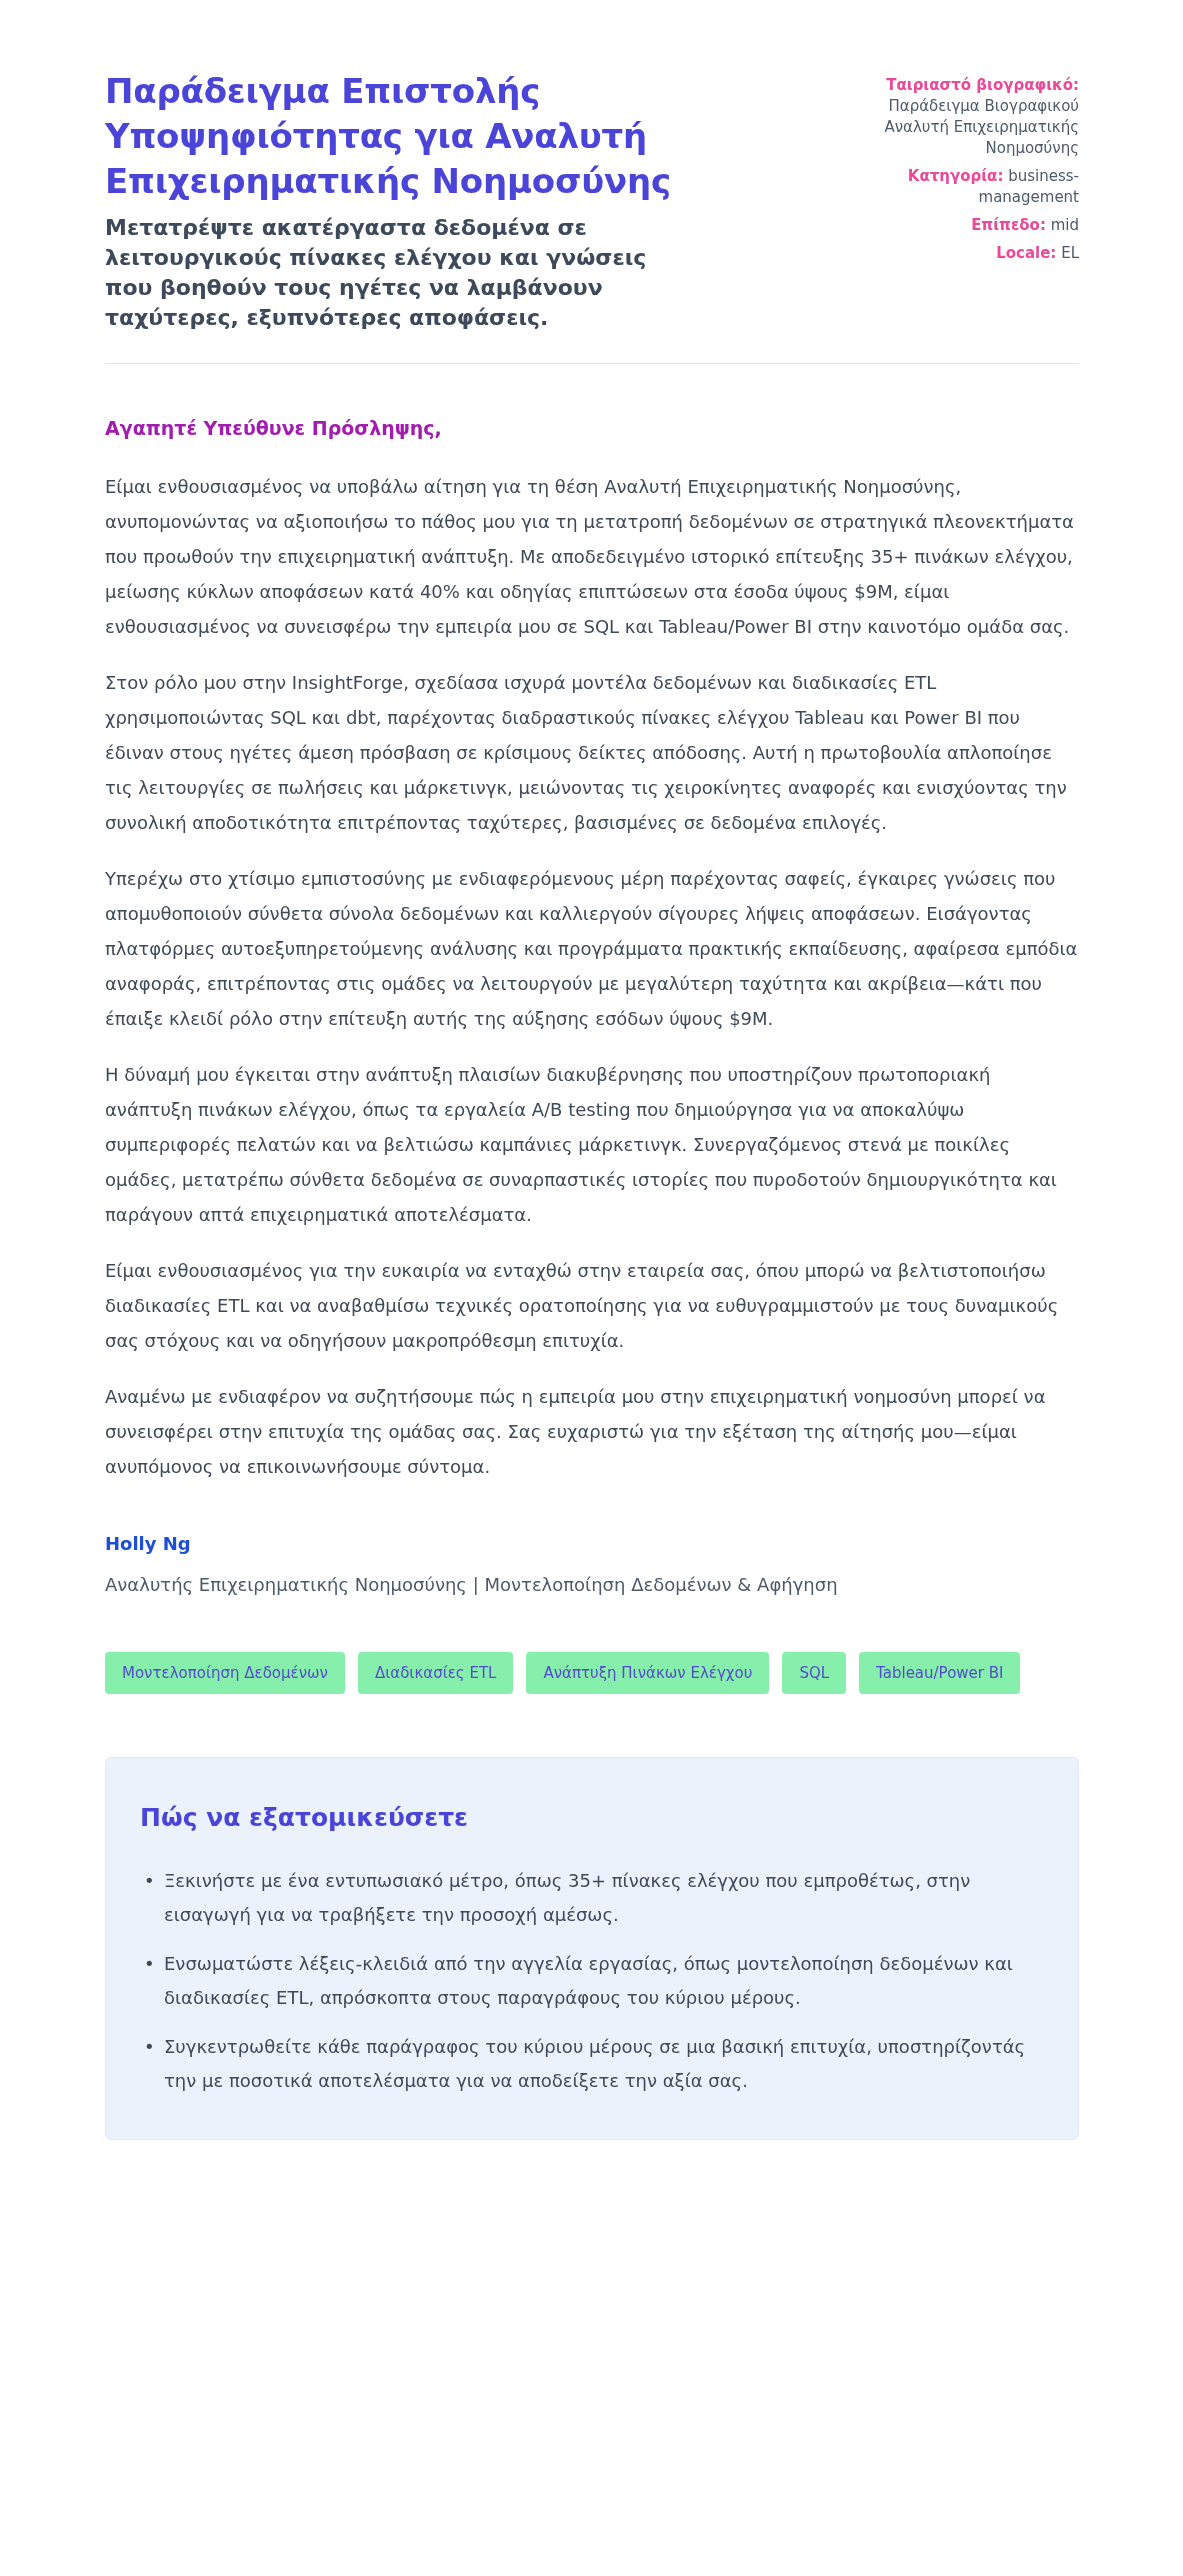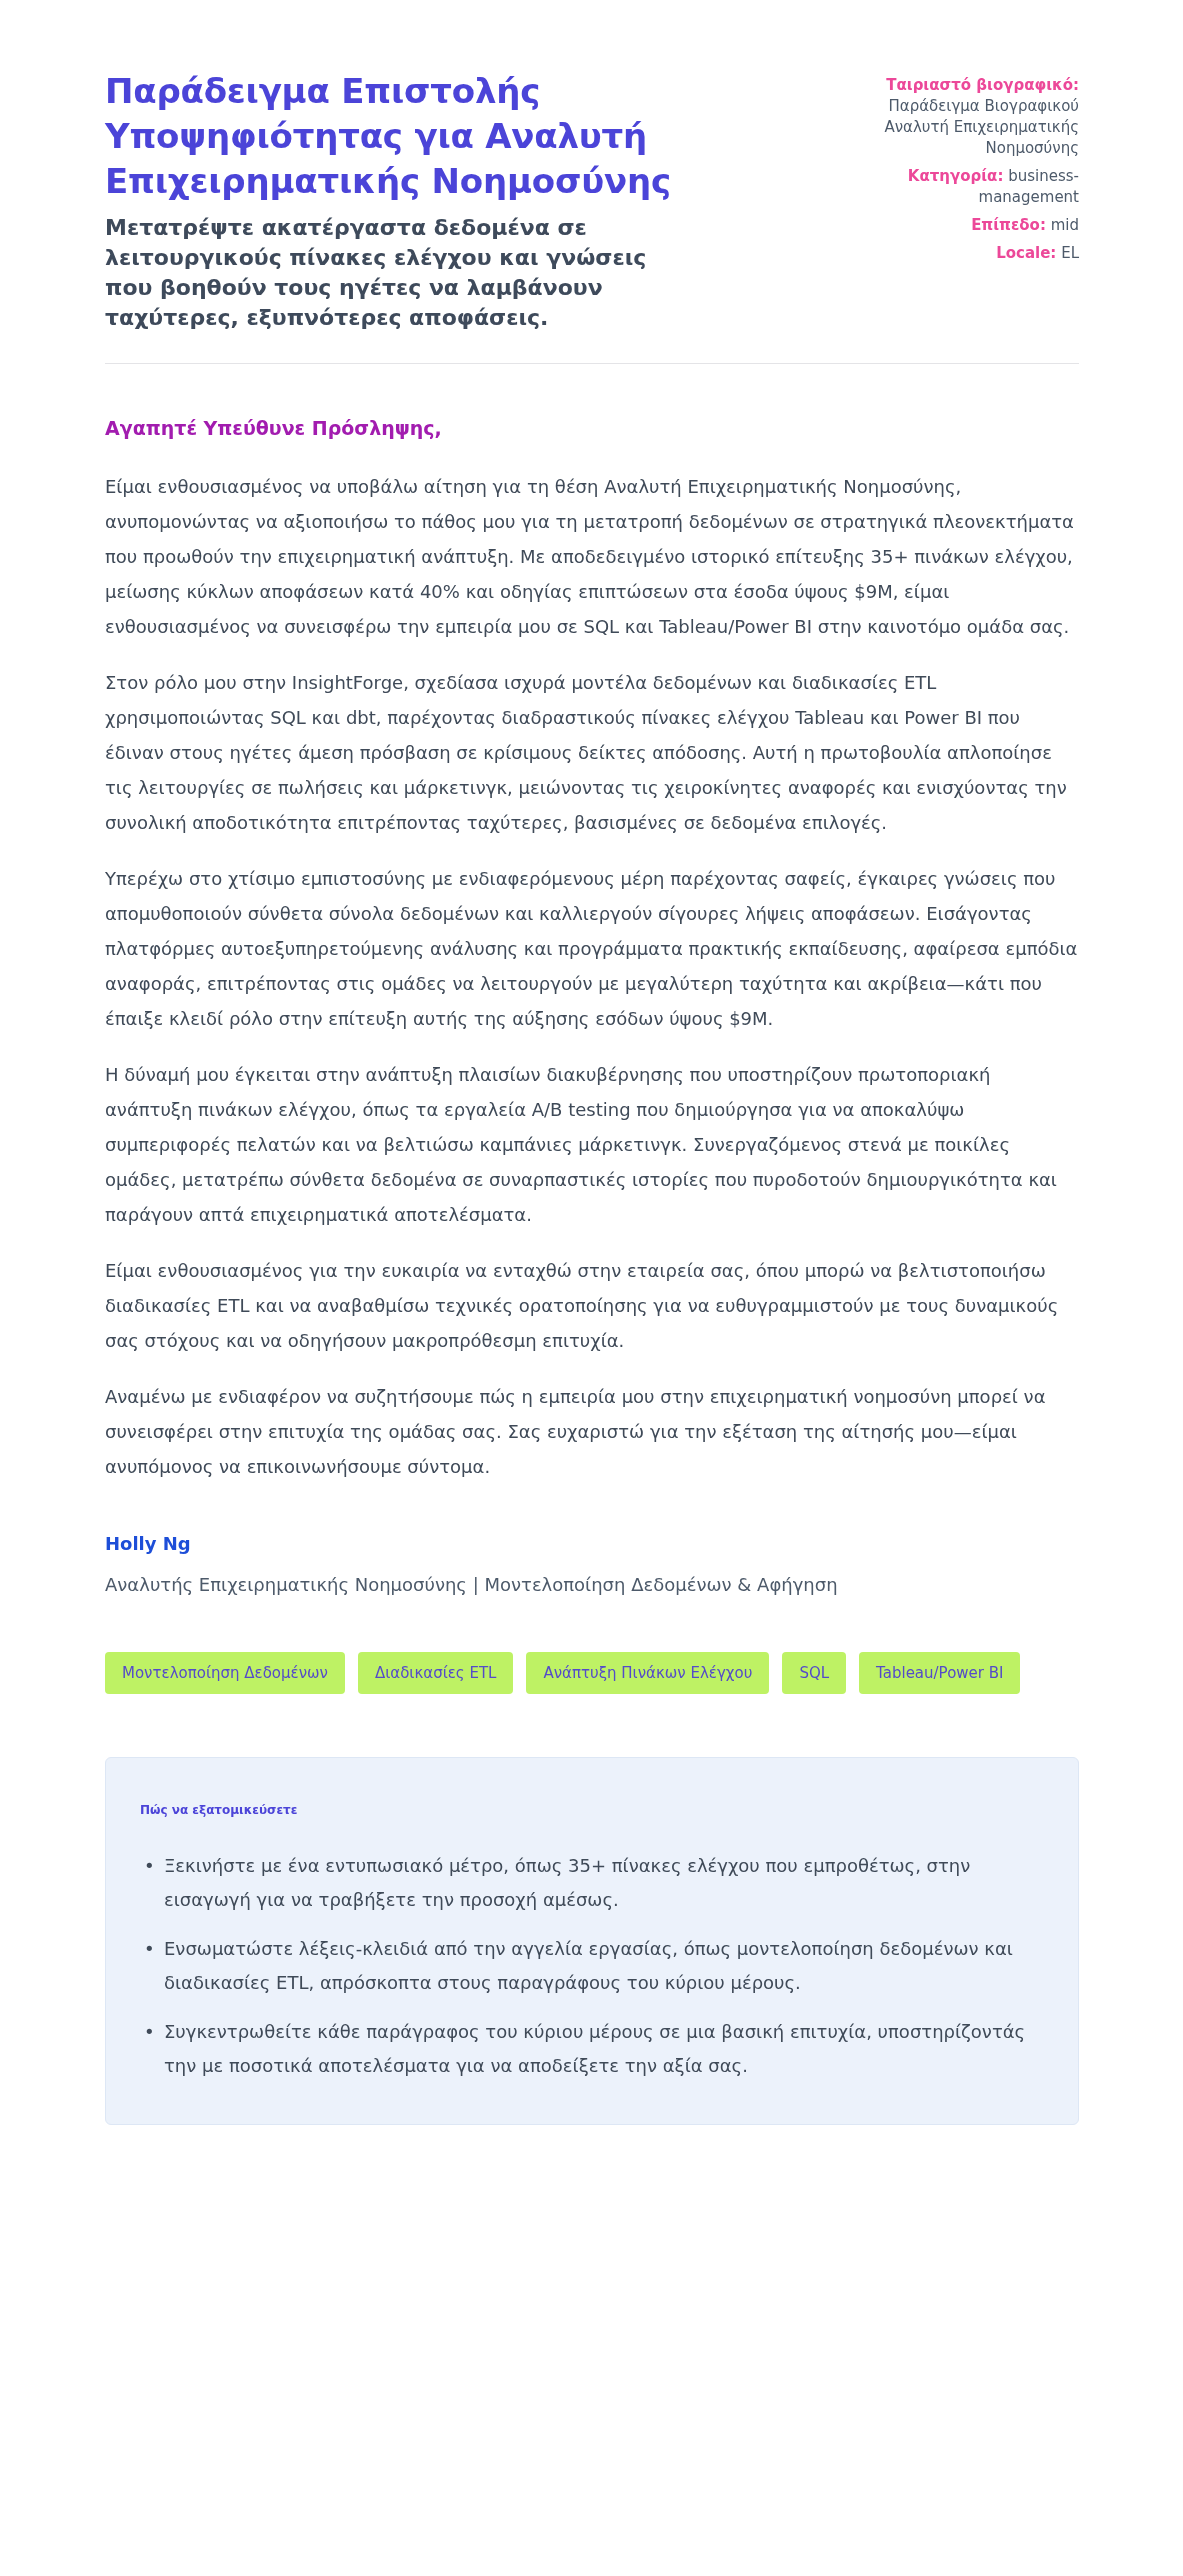--- a/index.html
+++ b/index.html
@@ -67,41 +67,41 @@
     margin-bottom: 21px;
     max-width: 974px;
   }
   .signature { margin-top: 49px; }
   .sig-name { font-size: 18px; font-weight: 700; color: #1d4ed8; }
   .sig-role { margin-top: 20px; font-size: 18px; color: #4d5a6a; }
   
   .tag-list { margin-top: 57px; display: flex; flex-wrap: wrap; gap: 13px; max-width: 974px; }
   .tag-chip {
     display: inline-block;
-    background: #bef264;
+    background: #86efac;
     color: #544bc9;
     font-size: 15px;
     line-height: 18px;
     padding: 12px 17px;
     border-radius: 4px;
     cursor: pointer;
     border: none;
     font-family: inherit;
   }
   
   .tips-box {
     margin-top: 63px;
     background: #ecf2fb;
     border: 1px solid #dde7f5;
     border-radius: 6px;
     padding: 45px 35px 41px 34px;
     max-width: 974px;
   }
   .tips-title {
-    font-size: 12px;
+    font-size: 25px;
     font-weight: 700;
     color: #4b44d8;
     margin-bottom: 32px;
   }
   .tips-list { list-style: none; }
   .tips-item {
     position: relative;
     padding-left: 24px;
     font-size: 18px;
     line-height: 34px;

